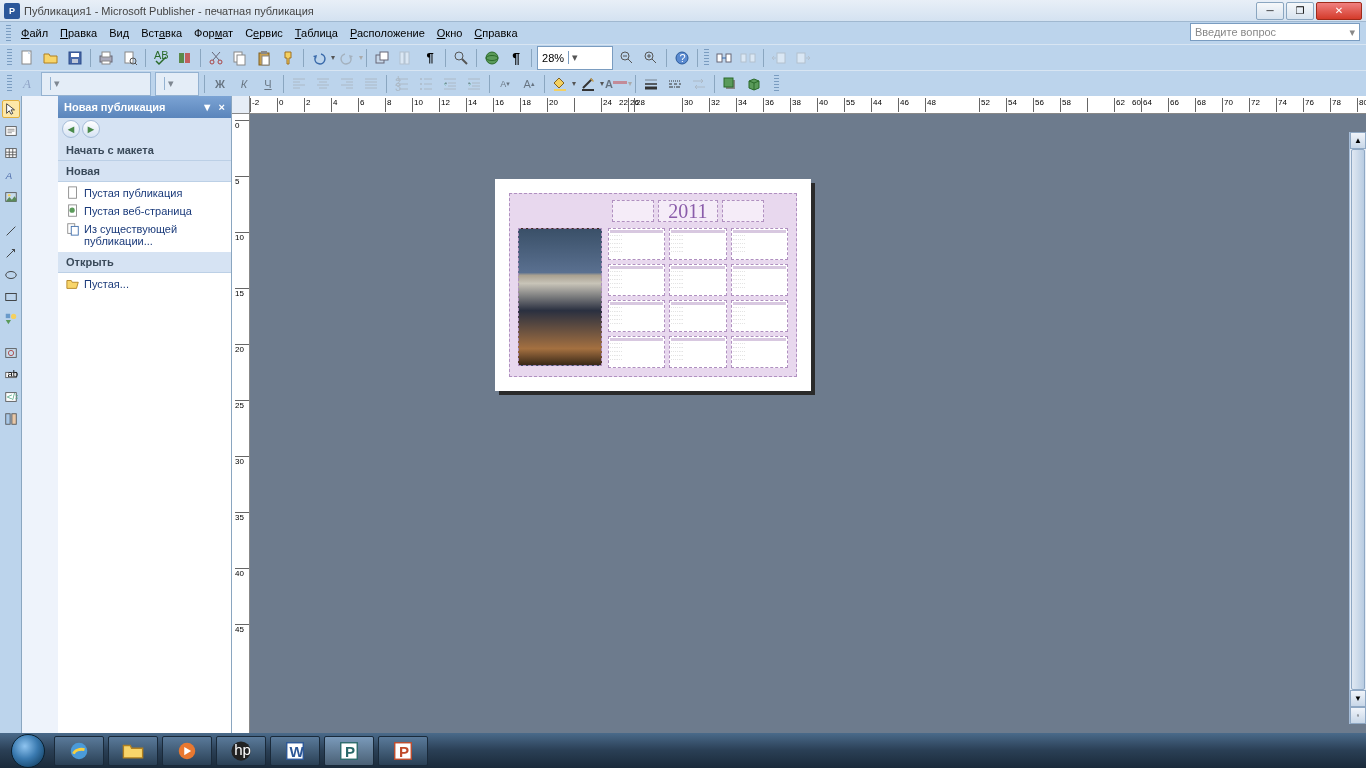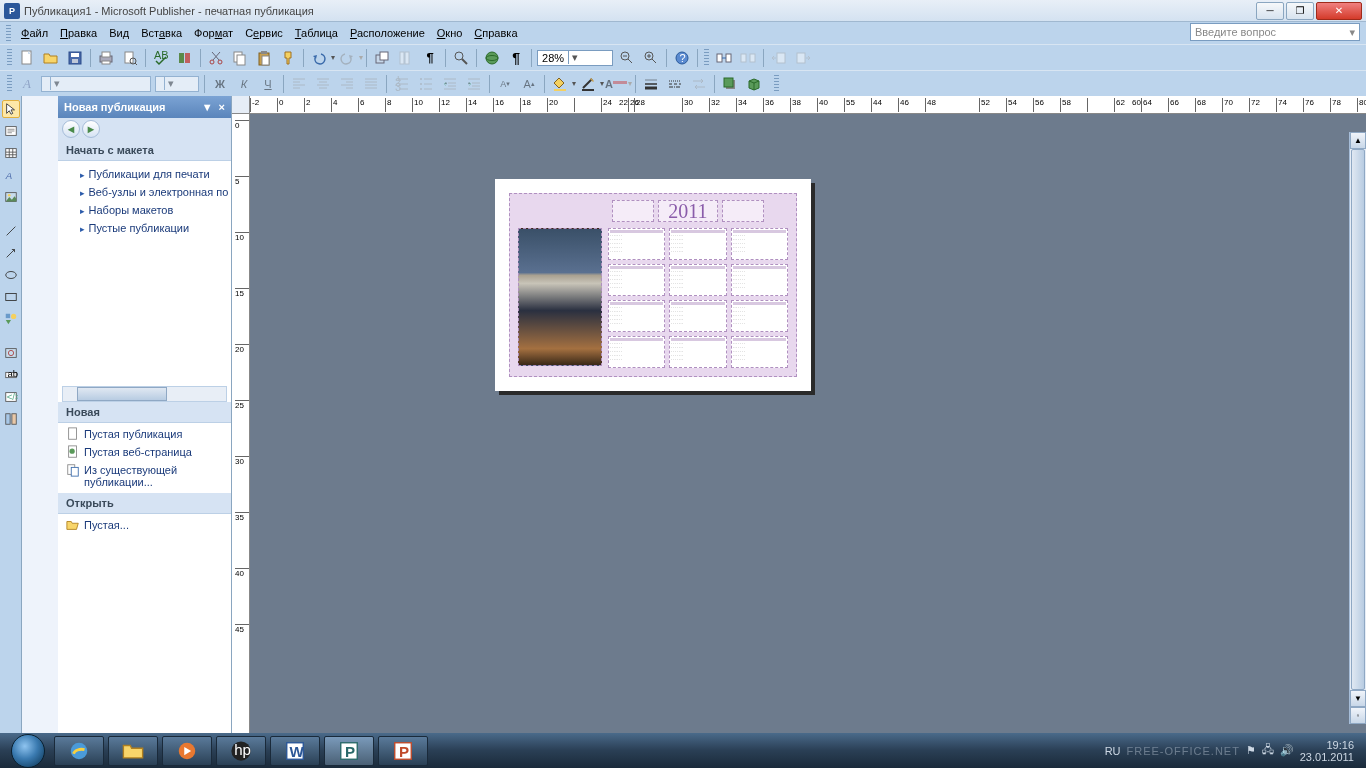--- a/index.html
+++ b/index.html
@@ -19,21 +19,21 @@
 .menubar .menuitem { padding: 2px 6px; color: #000; cursor: default; }
 .menubar .menuitem u { text-decoration: underline; }
 .menubar .help-input { position:absolute; right:6px; top:1px; width:170px; height:18px; background:#fff; border:1px solid #7a9cc0; display:flex; align-items:center; padding:0 4px; color:#888; }
 .menubar .help-input .drop { margin-left:auto; }
 
 
 .toolbar-row { height: 26px; background: #bcd4ec; display: flex; align-items: center; padding: 0 4px; border-top:1px solid #d8e5f2; }
 .toolbar-row .grip { width:5px; height:18px; background:repeating-linear-gradient(#7a9cc0 0 1px,transparent 1px 3px); margin:0 3px;}
 .tb-btn { width: 22px; height: 22px; display:flex; align-items:center; justify-content:center; margin:0 1px; border-radius:3px; }
 .tb-sep { width:1px; height:18px; background:#8aa6c0; margin:0 3px; }
-.tb-combo { height:16px; background:#fff; border:1px solid #7a9cc0; display:flex; align-items:center; padding:0 4px; margin:0 2px; }
+.tb-combo { height:24px; background:#fff; border:1px solid #7a9cc0; display:flex; align-items:center; padding:0 4px; margin:0 2px; }
 .tb-combo .drop { margin-left:4px; border-left:1px solid #7a9cc0; padding-left:3px; color:#555;}
 .tb-btn.disabled { opacity:0.45; }
 .tb-btn svg { width:16px; height:16px; }
 
 
 .main { display:flex; height: 662px; }
 .left-tools { width:22px; background:#bcd4ec; display:flex; flex-direction:column; align-items:center; padding-top:4px; gap:4px; border-right:1px solid #8aa6c0;}
 .left-tools .lt { width:18px; height:18px; display:flex;align-items:center;justify-content:center; }
 .left-tools .lt.active { background:#fde8a8; border:1px solid #e0b040; border-radius:2px;}
 
@@ -550,31 +550,20 @@
     <div class="tp-header">
       <span>Новая публикация</span>
       <span class="tp-drop">▼</span>
       <span class="tp-close">×</span>
     </div>
     <div class="tp-nav">
       <div class="navbtn" style="color:#4a8a4a;">◄</div>
       <div class="navbtn" style="color:#4a8a4a;">►</div>
     </div>
     <div class="tp-section-title">Начать с макета</div>
-    <div class="tp-body" style="height:370px;">
-      <div class="tp-list">
-        <div class="tp-item">Публикации для печати</div>
-        <div class="tp-item">Веб-узлы и электронная по</div>
-        <div class="tp-item">Наборы макетов</div>
-        <div class="tp-item">Пустые публикации</div>
-      </div>
-      <div class="tp-hscroll">
-          <div class="thumb"></div>
-        </div>
-    </div>
     <div class="tp-section-title">Новая</div>
     <div style="background:#fff;padding:2px 0;">
       <div class="tp-link">
         <svg class="li-icon" viewBox="0 0 16 16">
             <rect x="3" y="1" width="9" height="13" fill="#fff" stroke="#888"></rect>
           </svg>
         <span>Пустая публикация</span>
       </div>
       <div class="tp-link">
         <svg class="li-icon" viewBox="0 0 16 16">
@@ -749,24 +738,13 @@
         <rect x="2" y="2" width="12" height="12" fill="#fff" stroke="#2a6a6a"></rect>
         <text x="5" y="12" font-size="9" fill="#2a6a6a" font-weight="bold">P</text>
       </svg>
     </div>
   <div class="tb-app">
       <svg width="22" height="22" viewBox="0 0 16 16">
         <rect x="2" y="2" width="12" height="12" fill="#fff" stroke="#c04a2a"></rect>
         <text x="5" y="12" font-size="9" fill="#c04a2a" font-weight="bold">P</text>
       </svg>
     </div>
-  <div class="tray">
-    <span>RU</span>
-    <span style="opacity:0.4;letter-spacing:1px;">FREE-OFFICE.NET</span>
-    <span>⚑</span>
-    <span>🖧</span>
-    <span>🔊</span>
-    <div class="clock">
-      <div>19:16</div>
-      <div>23.01.2011</div>
-    </div>
-  </div>
 </div>
 
 </body></html>

